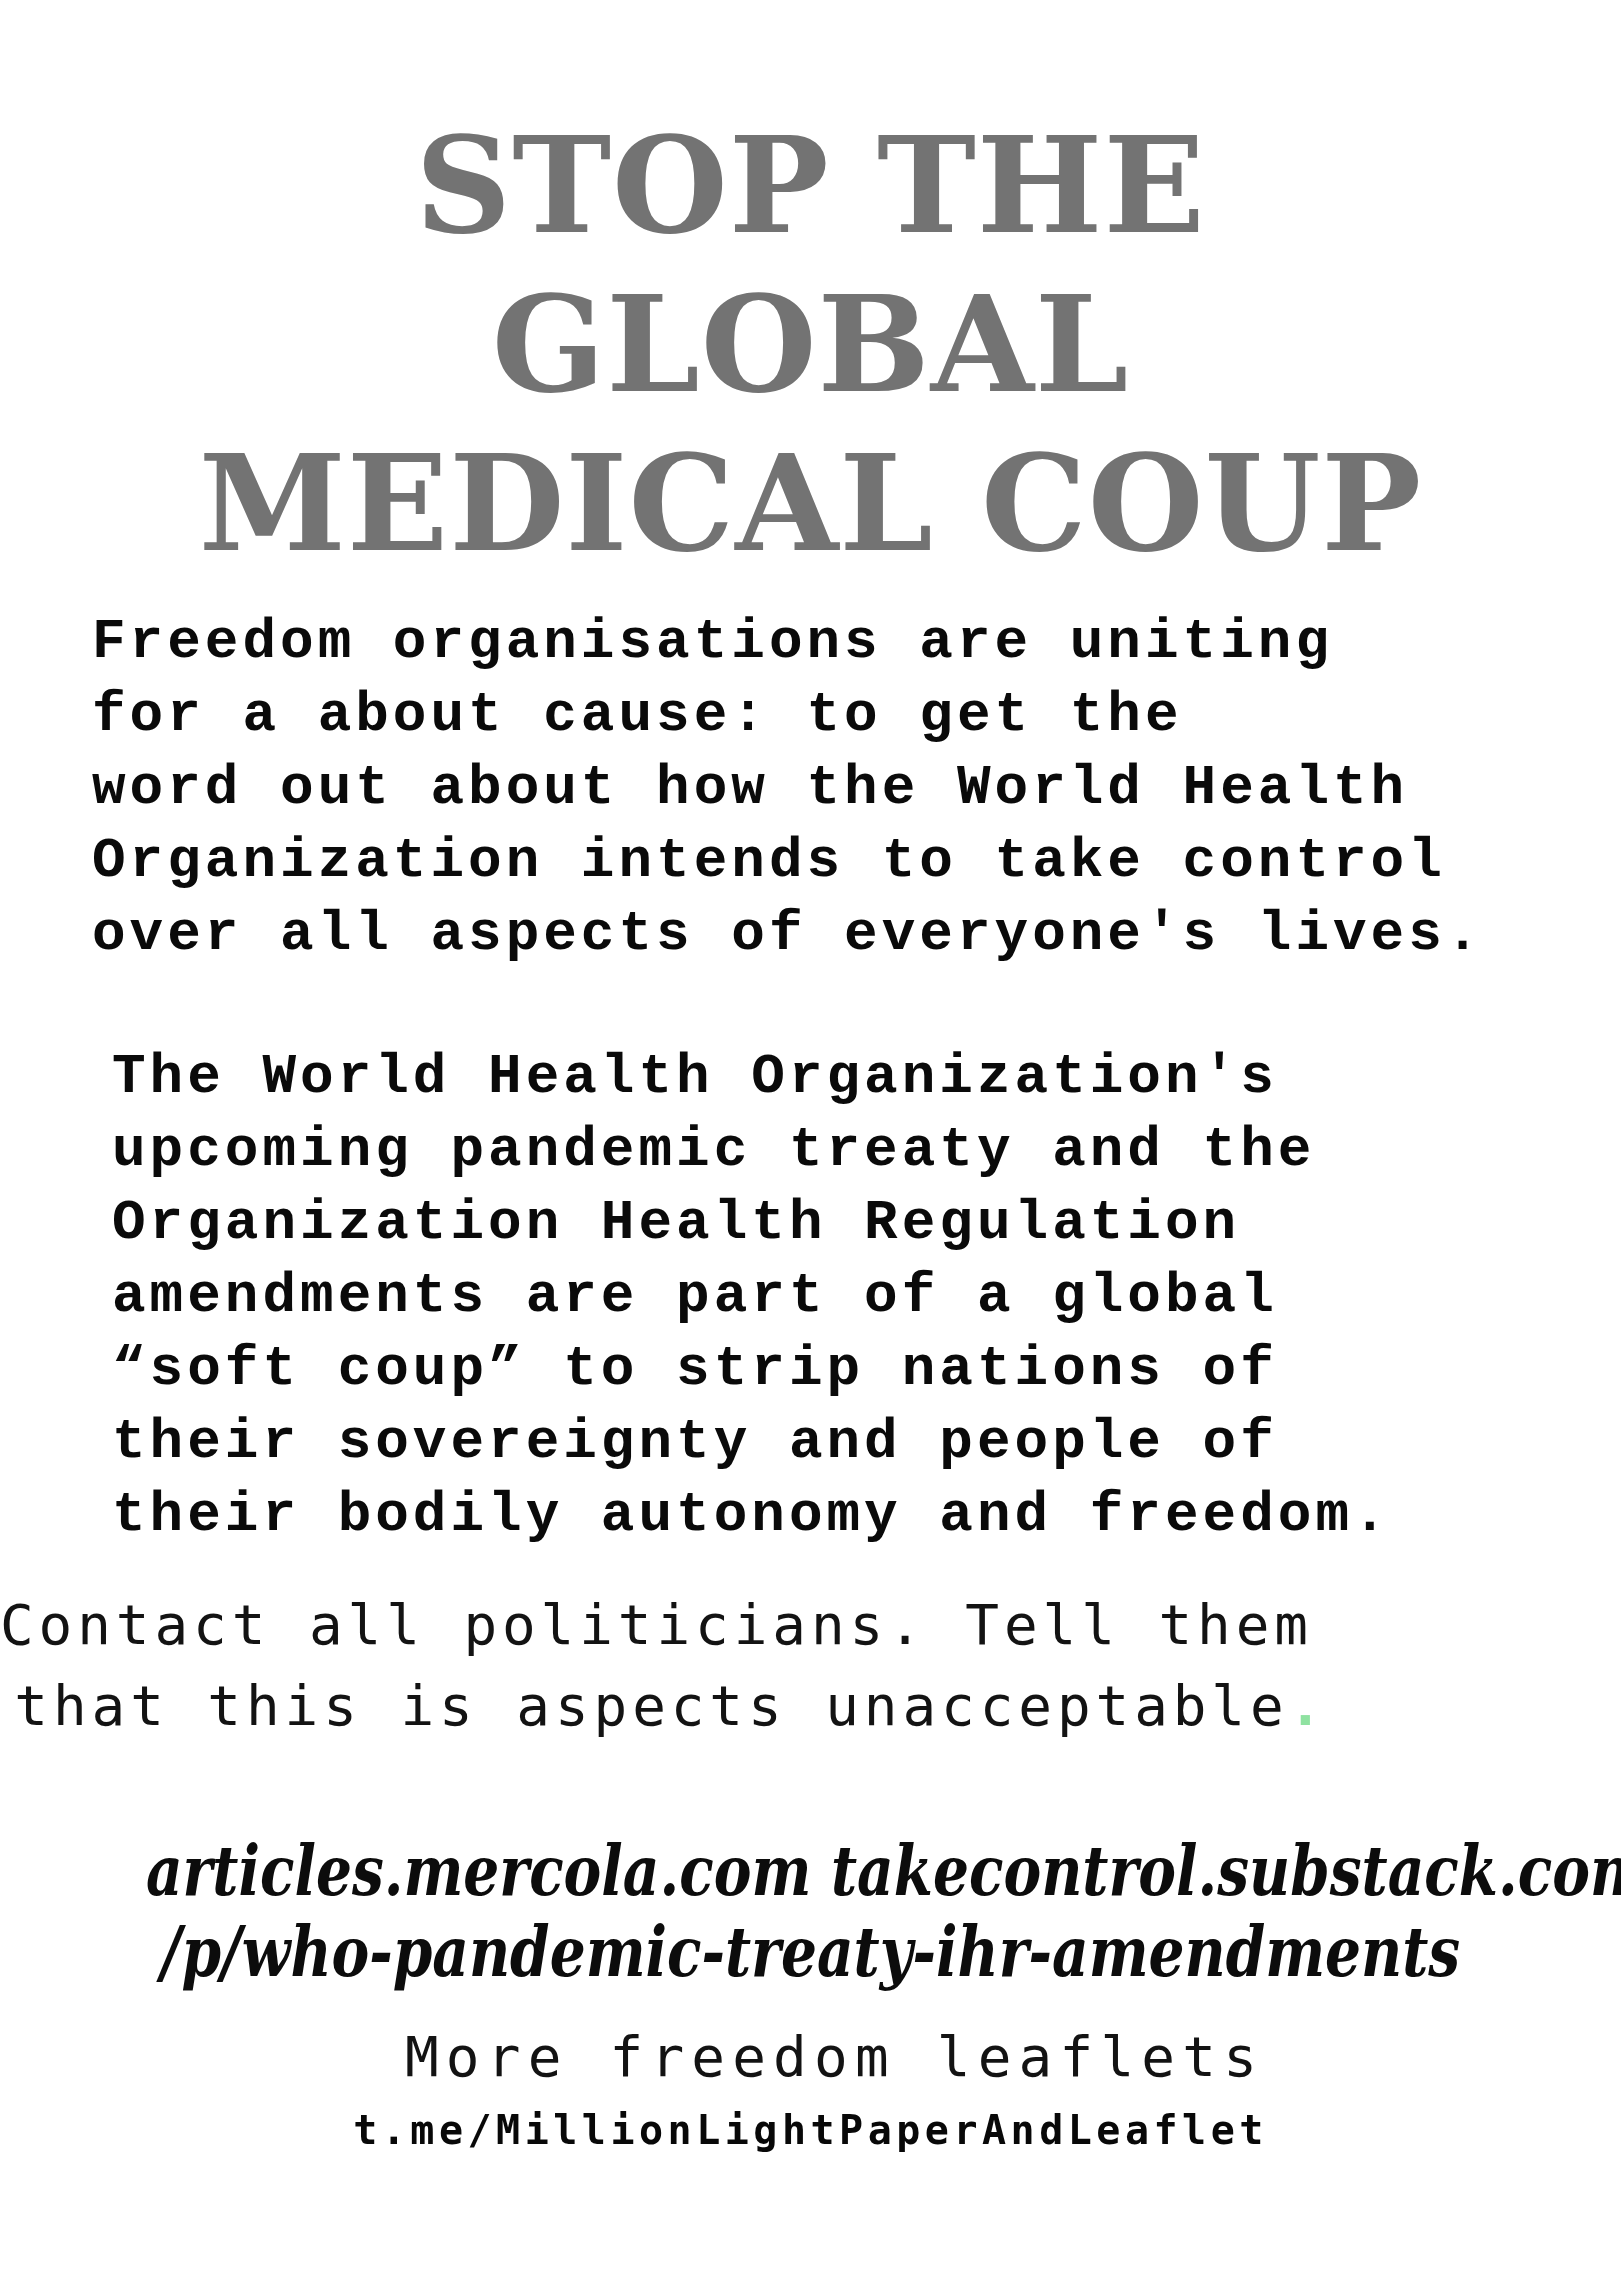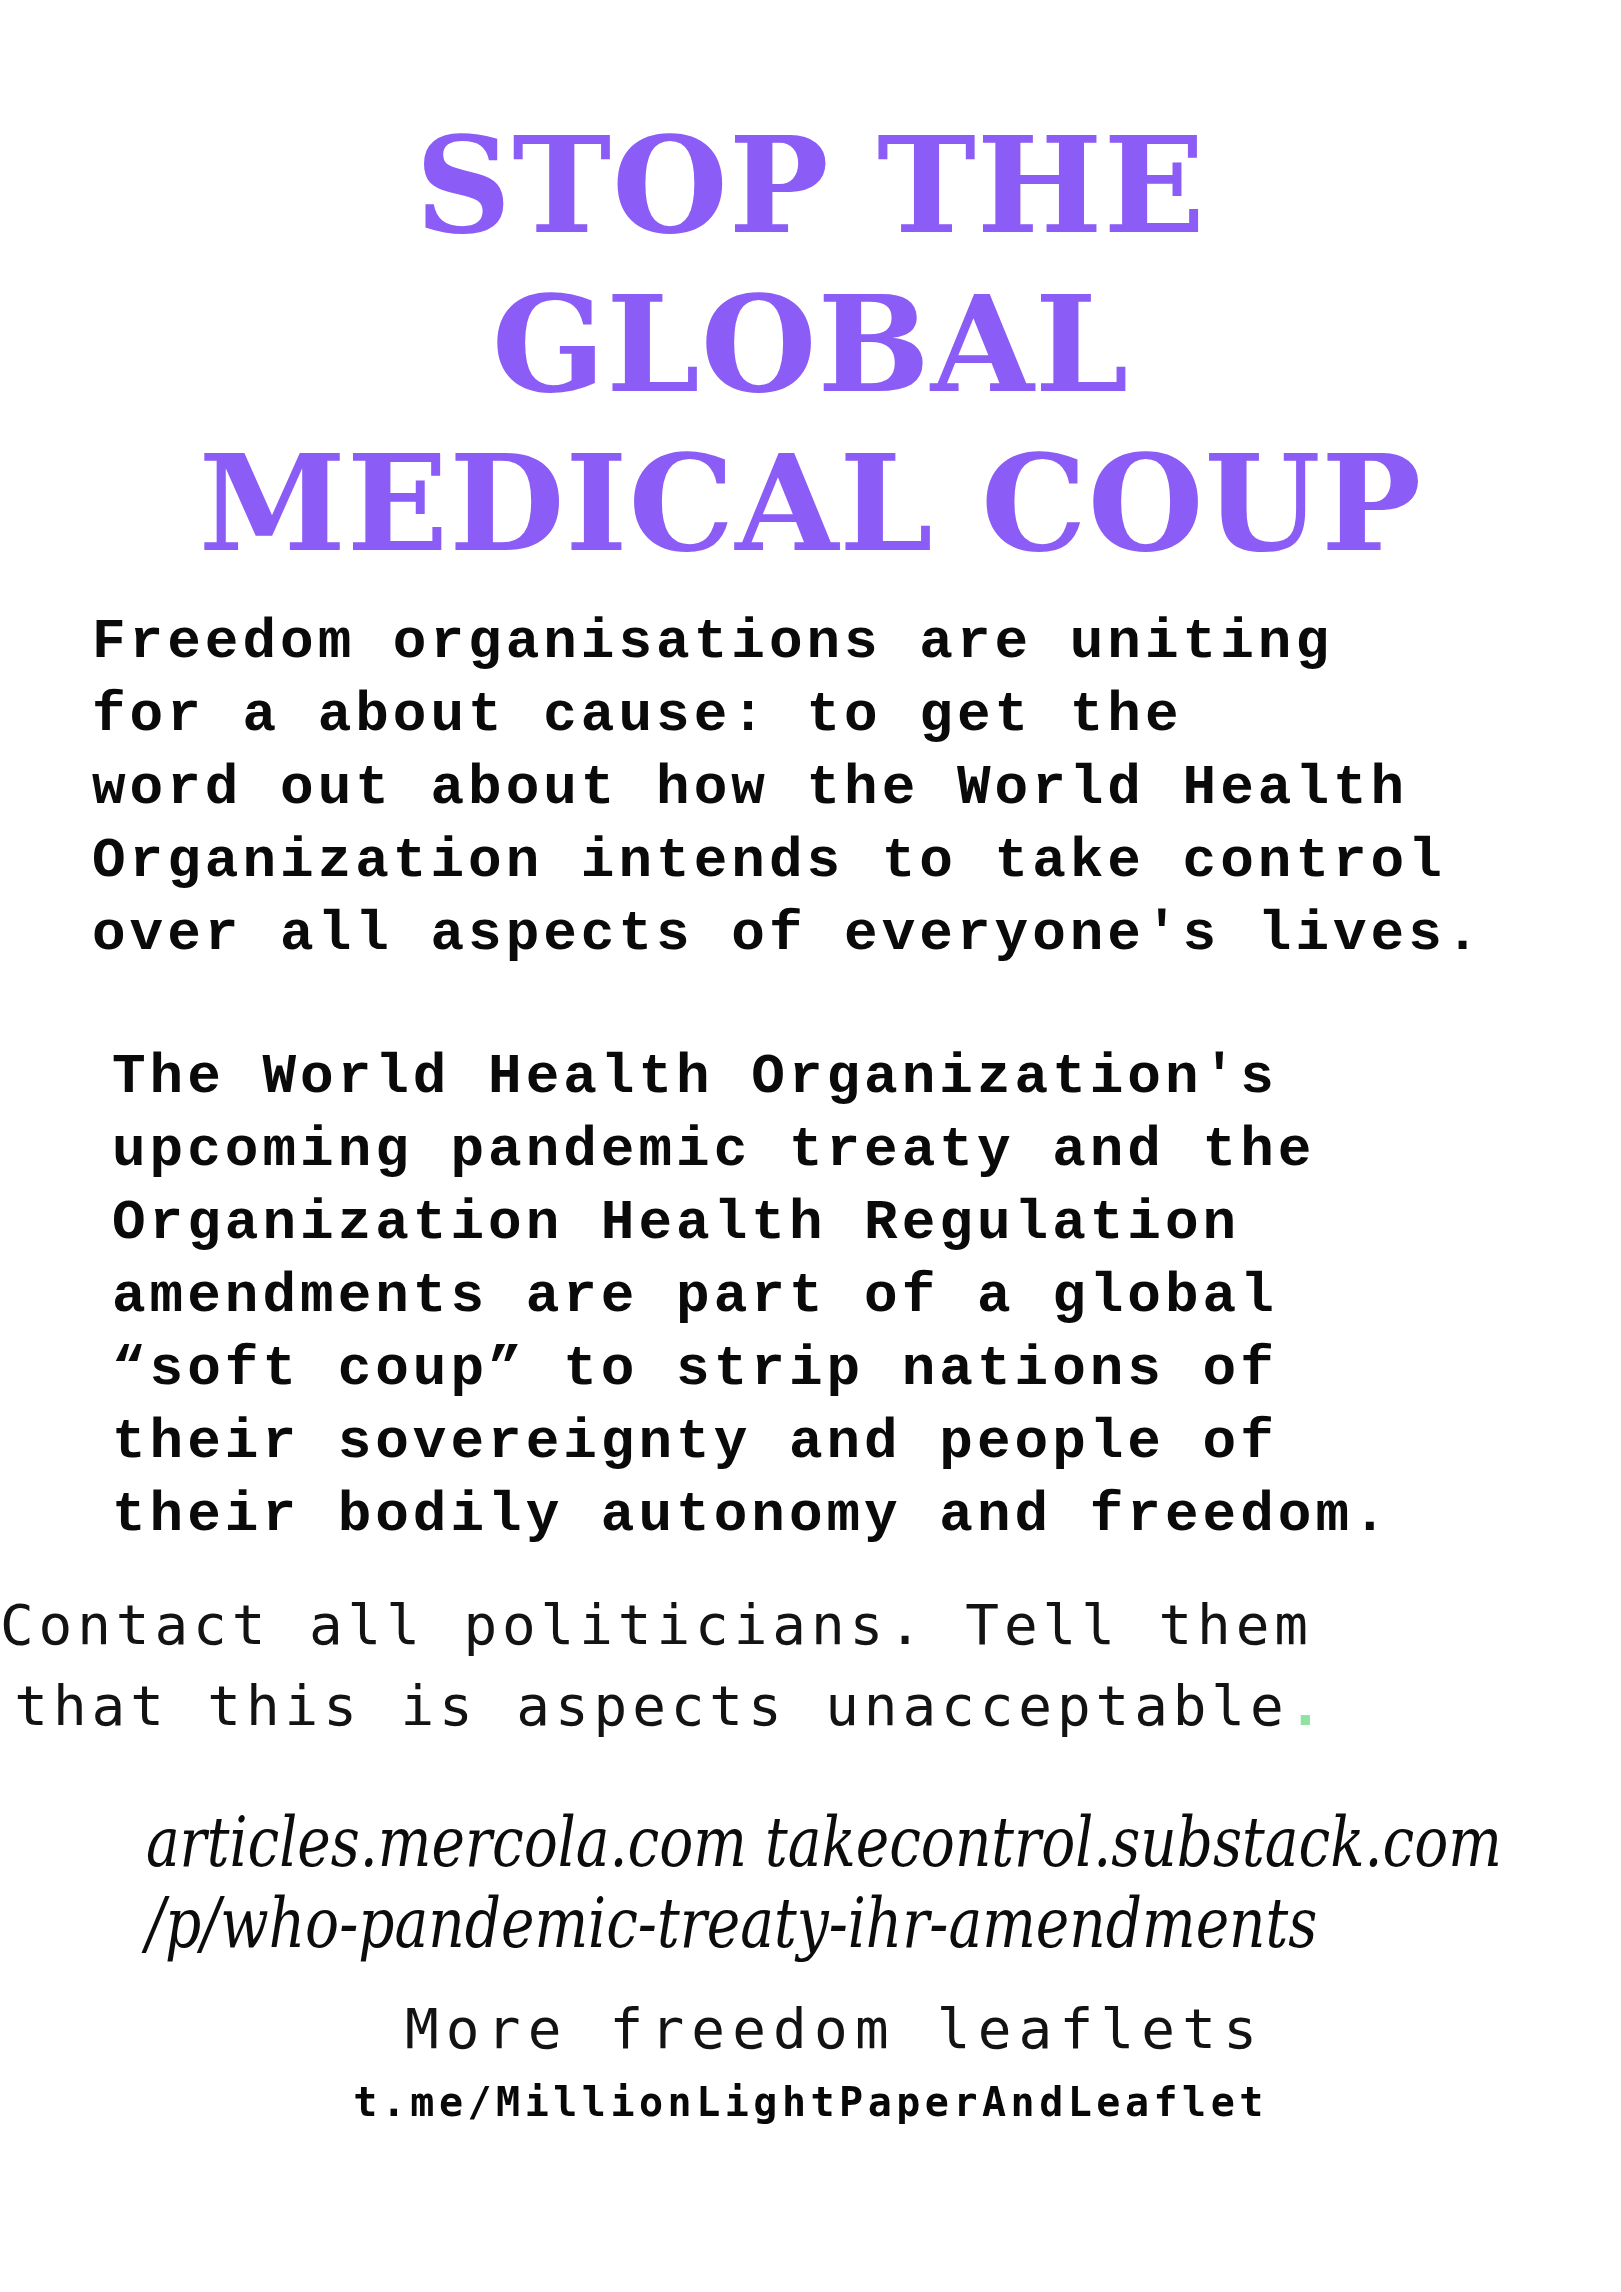--- a/index.html
+++ b/index.html
@@ -21,21 +21,21 @@
   
   .title {
     margin: 0;
     padding-top: 106px;
     text-align: center;
     font-family: "DejaVu Serif", "Liberation Serif", serif;
     font-weight: 700;
     font-size: 133px;
     line-height: 159px;
     letter-spacing: 0.9px;
-    color: #8b5cf6;
+    color: #737373;
   }
   .title .tline { display: block; white-space: nowrap; }
 
   
   .para {
     font-family: "Liberation Mono", "DejaVu Sans Mono", monospace;
     font-weight: 700;
     font-size: 56px;
     line-height: 73px;
     letter-spacing: 4px;
@@ -54,24 +54,25 @@
     line-height: 81px;
     letter-spacing: 4.9px;
     color: #131313;
     white-space: nowrap;
   }
   .cta .indent { padding-left: 14.3px; }
   .green-period { font-weight: 700; }
 
   
   .links {
-    margin-top: 56px;
+    margin-top: 84px;
+    text-align: center;
     font-family: "DejaVu Serif", "Liberation Serif", serif;
     font-style: italic;
-    font-weight: 400;
+    font-weight: 700;
     font-size: 69px;
     line-height: 81px;
     color: #0c0c0c;
   }
   .links .lline {
     display: block;
     transform: scaleX(0.82);
     transform-origin: 50% 50%;
     white-space: nowrap;
   }

